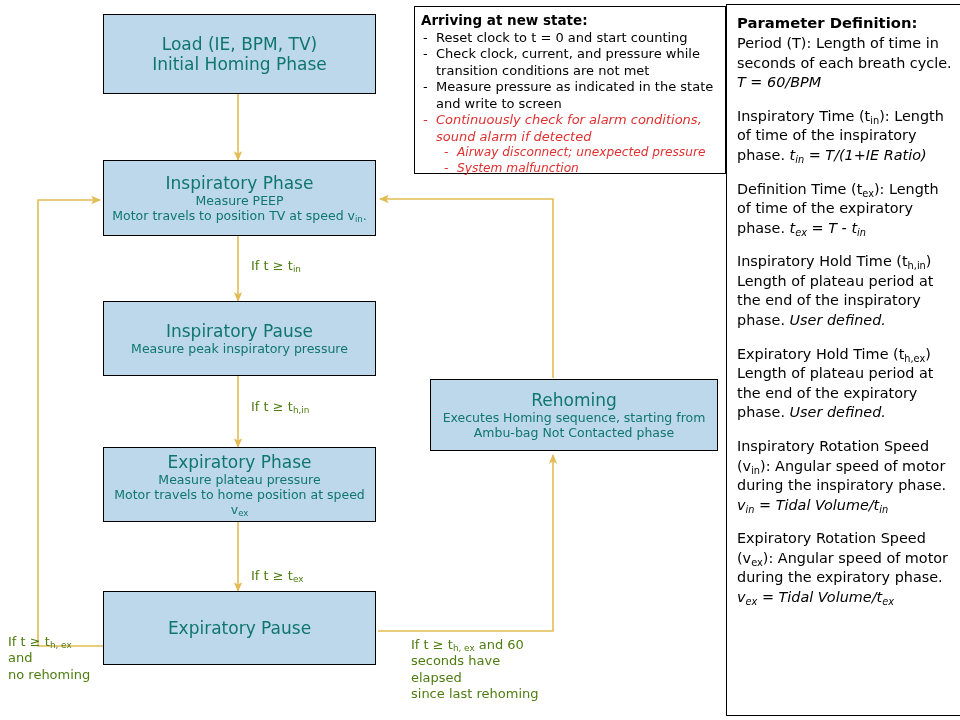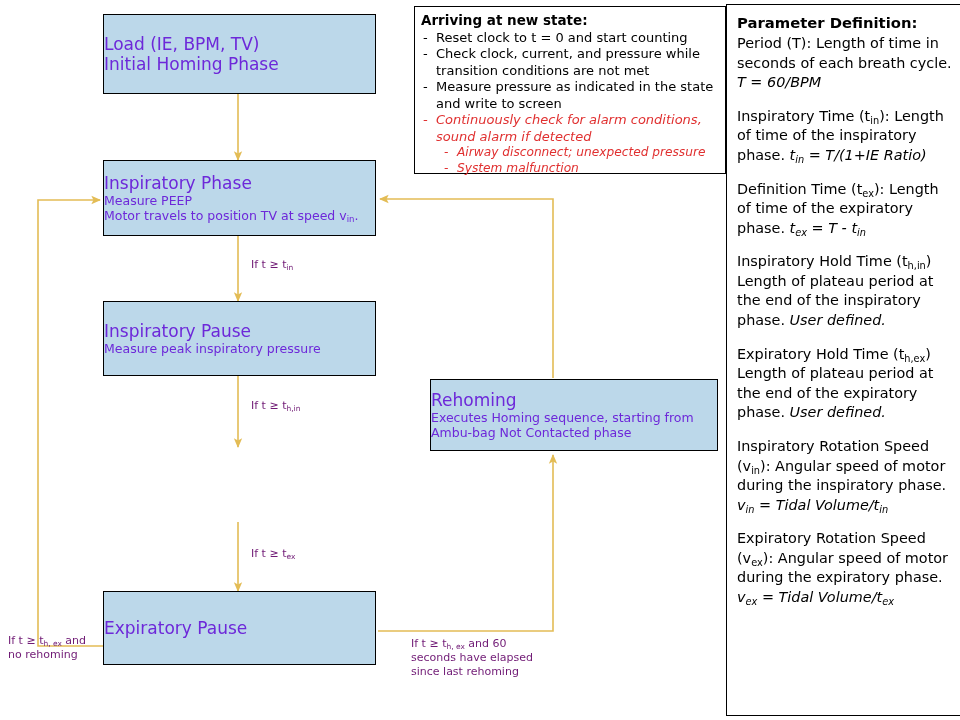--- a/index.html
+++ b/index.html
@@ -17,24 +17,24 @@
   }
 
   
   .fbox {
     position: absolute;
     box-sizing: border-box;
     background: #bcd8ea;
     border: 1.5px solid #000000;
     display: flex;
     flex-direction: column;
-    align-items: flex-start;
+    align-items: center;
     justify-content: center;
     text-align: center;
-    color: #6d28d9;
+    color: #0f766e;
   }
   .fbox .t1 {
     font-size: 17px;
     line-height: 1.18;
     font-weight: 400;
   }
   .fbox .t2 {
     font-size: 12.5px;
     line-height: 1.22;
     font-weight: 400;
@@ -104,23 +104,23 @@
   #arrow-layer {
     position: absolute;
     left: 0; top: 0;
     width: 960px; height: 720px;
     pointer-events: none;
   }
 
   
   .elabel {
     position: absolute;
-    font-size: 11px;
+    font-size: 13px;
     line-height: 1.25;
-    color: #701a75;
+    color: #4d7c0f;
     white-space: pre-line;
   }
 </style>
 </head>
 <body>
 
 <div id="page">
 
   <svg id="arrow-layer" viewBox="0 0 960 720" width="960" height="720">
     <defs>
@@ -155,36 +155,41 @@
     <div class="t1">Inspiratory Phase</div>
     <div class="t2">Measure PEEP</div>
     <div class="t2"><span>Motor travels to position TV at speed v</span><sub>in</sub><span>.</span></div>
   </div>
 
   <div class="fbox" style="left:103px; top:301px; width:273px; height:75px;">
     <div class="t1">Inspiratory Pause</div>
     <div class="t2">Measure peak inspiratory pressure</div>
   </div>
 
+  <div class="fbox" style="left:103px; top:447px; width:273px; height:75px;">
+    <div class="t1">Expiratory Phase</div>
+    <div class="t2">Measure plateau pressure</div>
+    <div class="t2"><span>Motor travels to home position at speed v</span><sub>ex</sub></div>
+  </div>
 
   <div class="fbox" style="left:103px; top:591px; width:273px; height:74px;">
     <div class="t1">Expiratory Pause</div>
   </div>
 
   <div class="fbox" style="left:430px; top:379px; width:288px; height:72px;">
     <div class="t1">Rehoming</div>
     <div class="t2">Executes Homing sequence, starting from</div>
     <div class="t2">Ambu-bag Not Contacted phase</div>
   </div>
 
   <div class="elabel" style="left:251px; top:258px;"><span>If t ≥ t</span><sub>in</sub></div>
 
   <div class="elabel" style="left:251px; top:399px;"><span>If t ≥ t</span><sub>h,in</sub></div>
 
-  <div class="elabel" style="left:251px; top:547px;text-align:right;"><span>If t ≥ t</span><sub>ex</sub></div>
+  <div class="elabel" style="left:251px; top:568px;text-align:right;"><span>If t ≥ t</span><sub>ex</sub></div>
 
   <div class="elabel" style="left:8px; top:634px; width:92px;"><span>If t ≥ t</span><sub>h, ex</sub><span> and</span><br><span>no rehoming</span></div>
 
   <div class="elabel" style="left:411px; top:637px; width:140px;"><span>If t ≥ t</span><sub>h, ex</sub><span> and 60</span><br><span>seconds have elapsed</span><br><span>since last rehoming</span></div>
 
   <div class="panel" style="left:414px; top:6px; width:312px; height:168px; padding:5px 6px 0 6px;">
     <div class="panel-head">Arriving at new state:</div>
     <ul class="bullets">
       <li>Reset clock to t = 0 and start counting</li>
       <li>Check clock, current, and pressure while transition conditions are not met</li>

